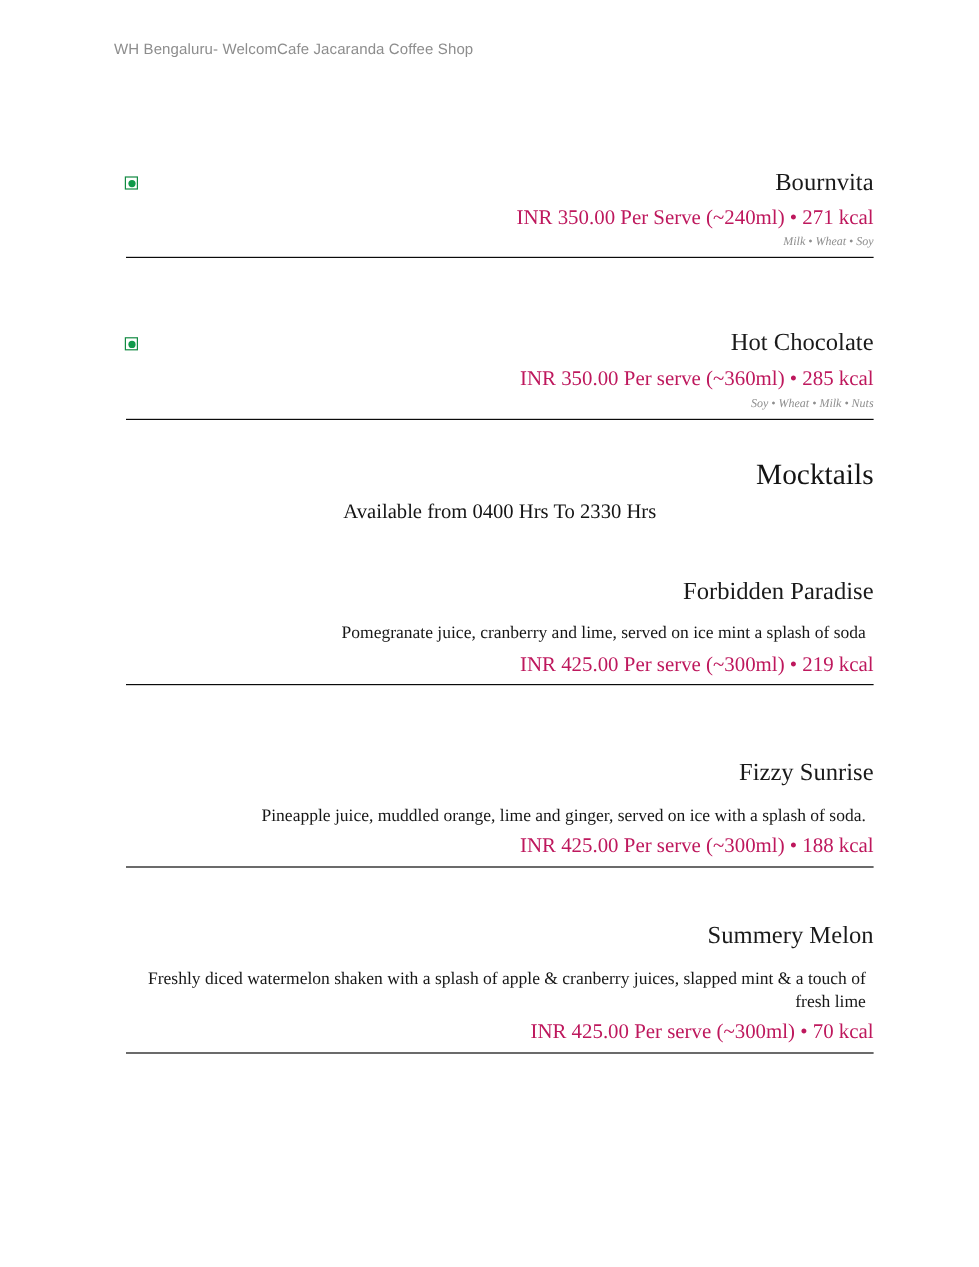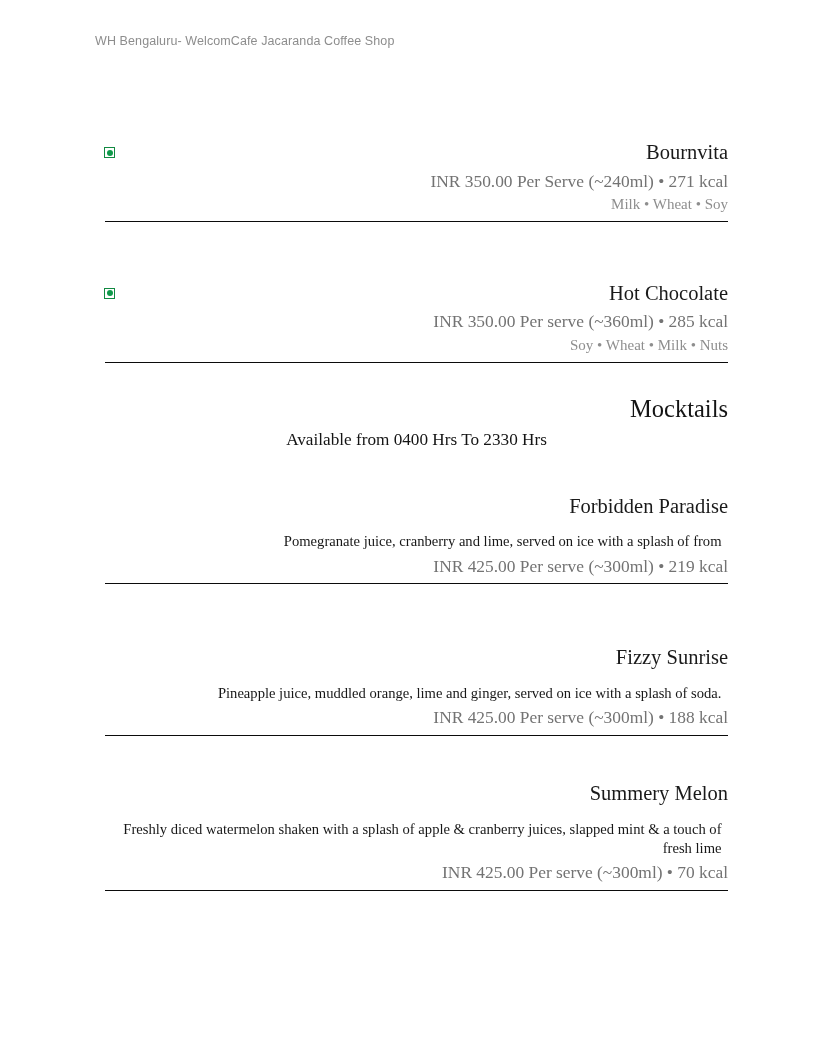--- a/index.html
+++ b/index.html
@@ -77,31 +77,32 @@
   .item-desc {
     font-size: 14.6px;
     line-height: 1.32;
     color: #171717;
     margin: 12px auto 0 auto;
     max-width: 610px;
   }
   .item-price {
     font-size: 17.4px;
     line-height: 1.3;
-    color: #737373;
+    color: #be185d;
     margin-top: 9px;
   }
   .item-price.tight {
     margin-top: 3px;
   }
   .item-allergens {
-    font-size: 15px;
+    font-size: 10px;
     line-height: 1.3;
     color: #8e8e8e;
     margin-top: 3px;
+    font-style: italic;
   }
   .divider {
     border: 0;
     border-top: 1.6px solid #0b0b0b;
     margin: 0;
     width: 623px;
   }
 
   
   .gap-after-rule-1 { height: 52px; }
@@ -163,21 +164,21 @@
     <div class="section">
       <div class="section-title">Mocktails</div>
       <div class="section-subtitle">Available from 0400 Hrs To 2330 Hrs</div>
     </div>
 
     <div class="section-gap"></div>
 
     <div class="item">
       <div class="item-inner">
         <div class="item-title">Forbidden Paradise</div>
-        <div class="item-desc">Pomegranate juice, cranberry and lime, served on ice with a splash of from</div>
+        <div class="item-desc">Pomegranate juice, cranberry and lime, served on ice mint a splash of soda</div>
         <div class="item-price tight">INR 425.00 Per serve (~300ml) • 219 kcal</div>
       </div>
     </div>
     <hr class="divider">
 
     <div class="mock-gap"></div>
 
     <div class="item">
       <div class="item-inner">
         <div class="item-title">Fizzy Sunrise</div>

